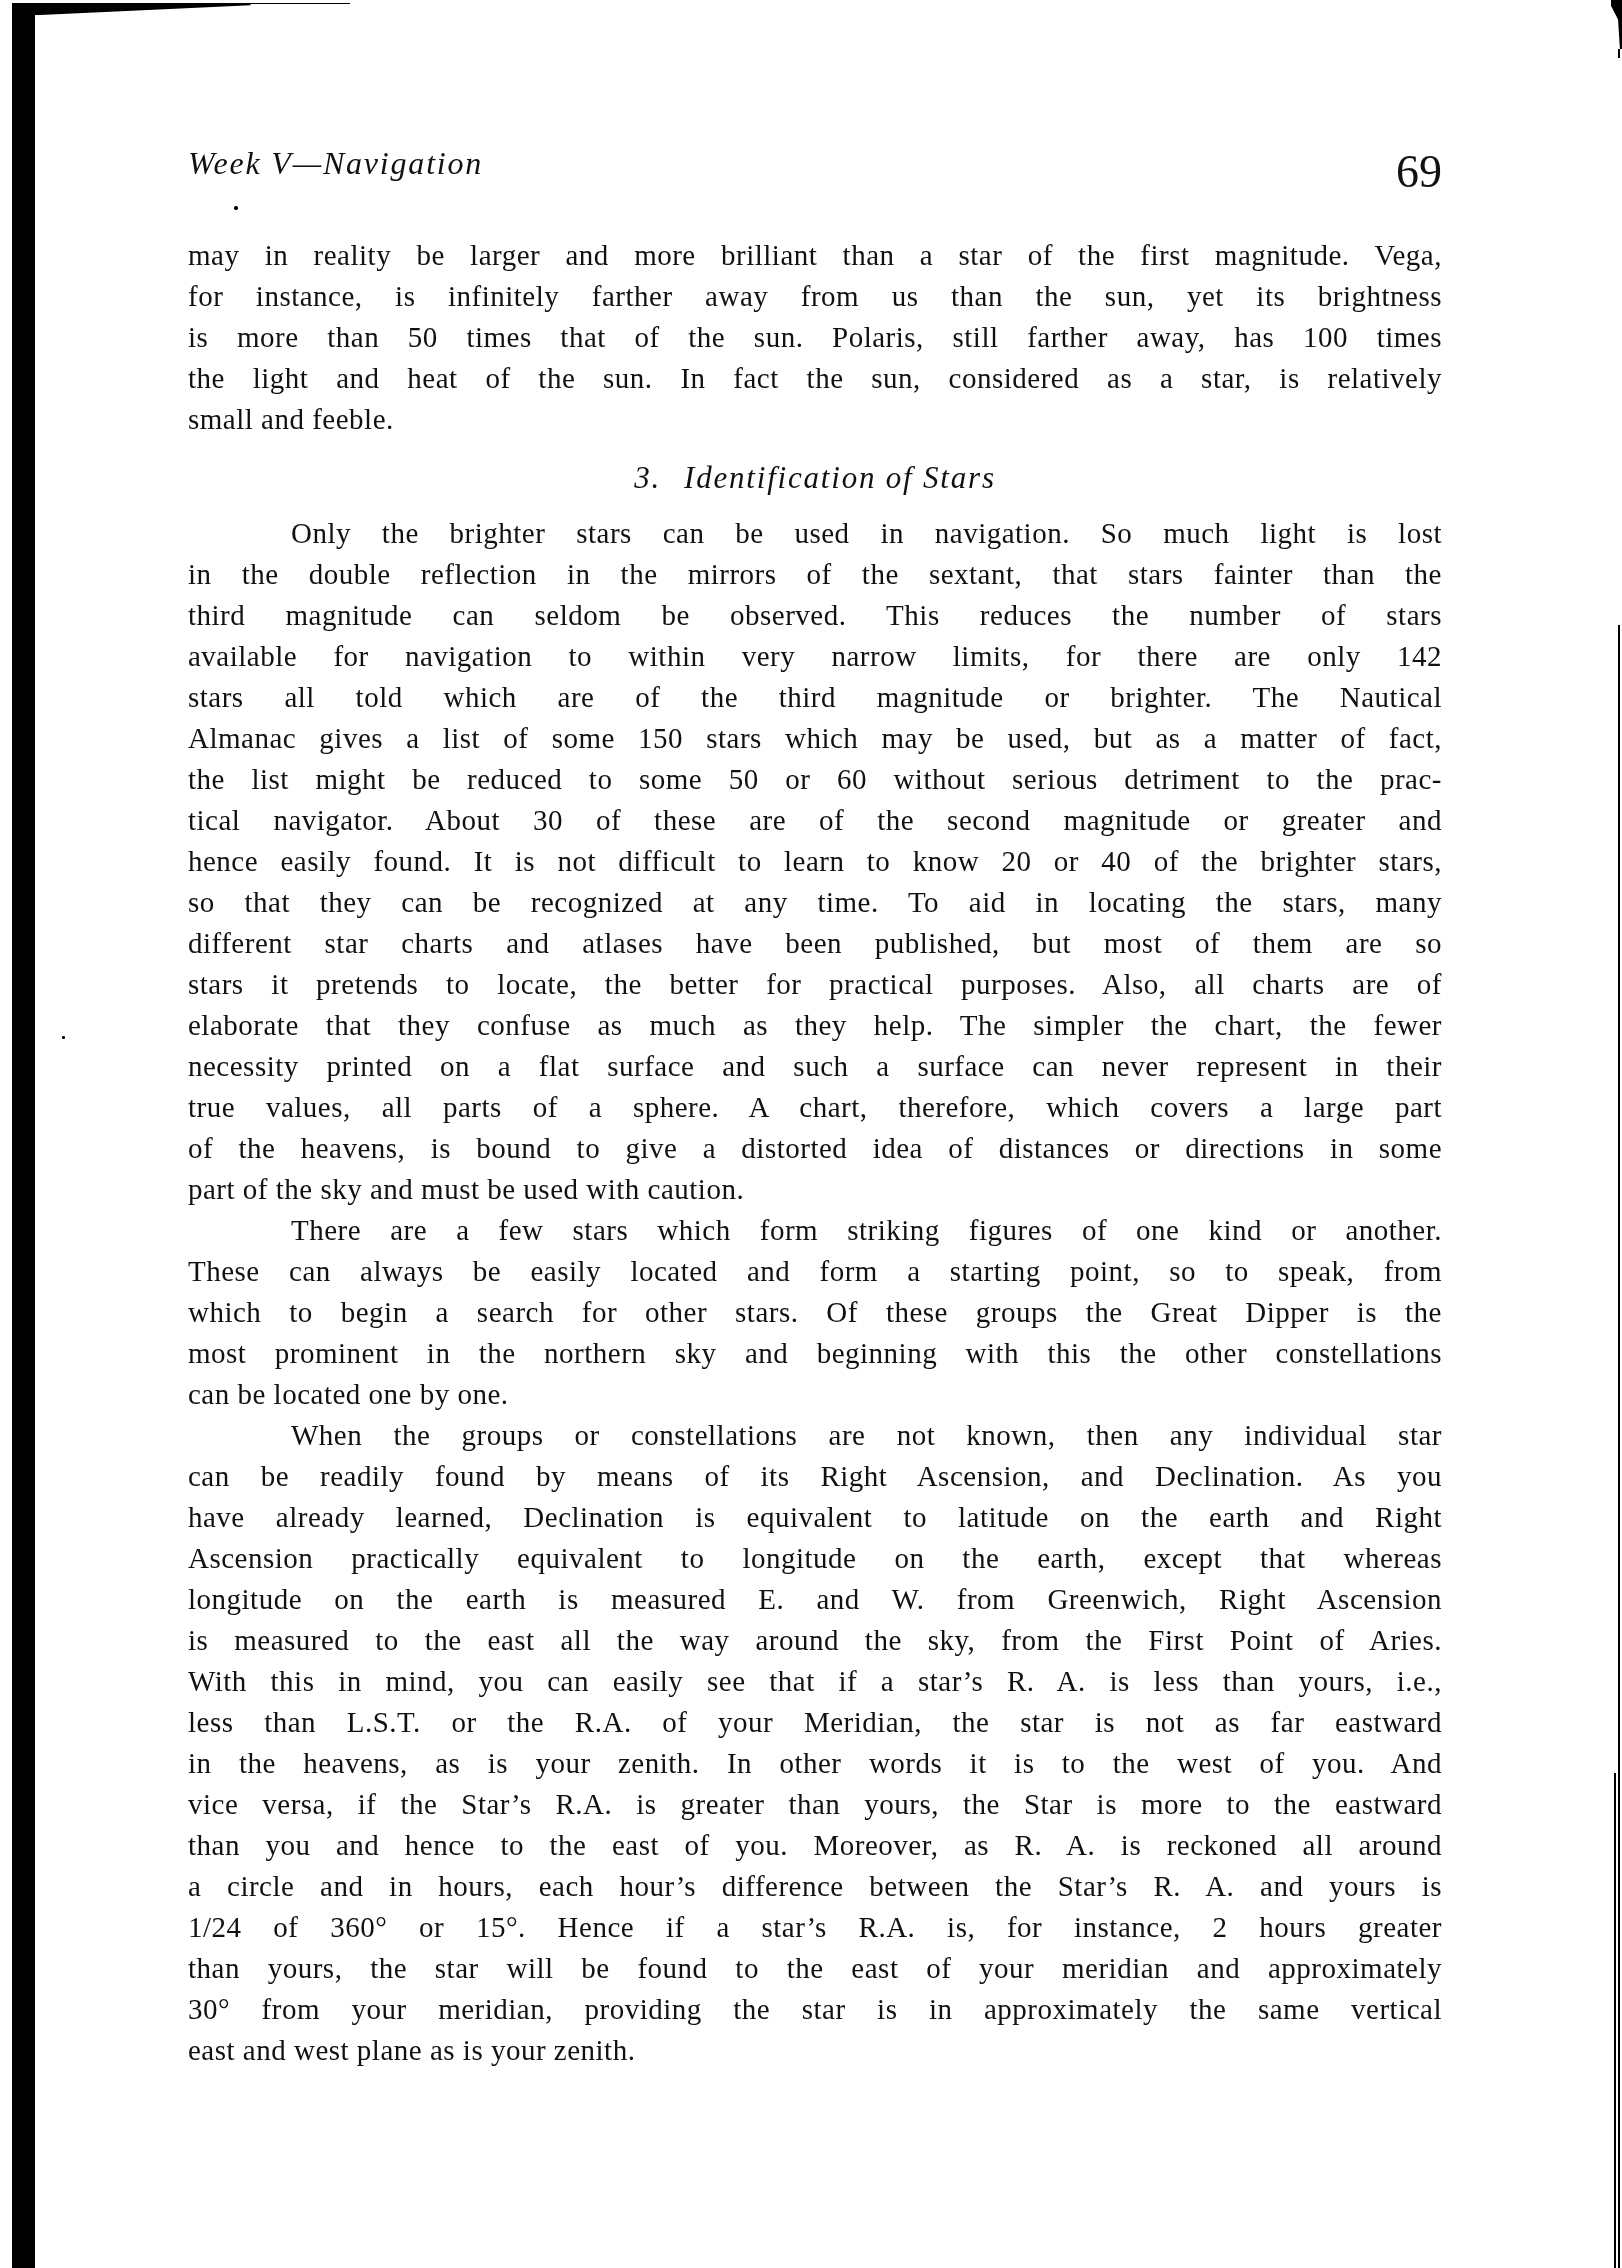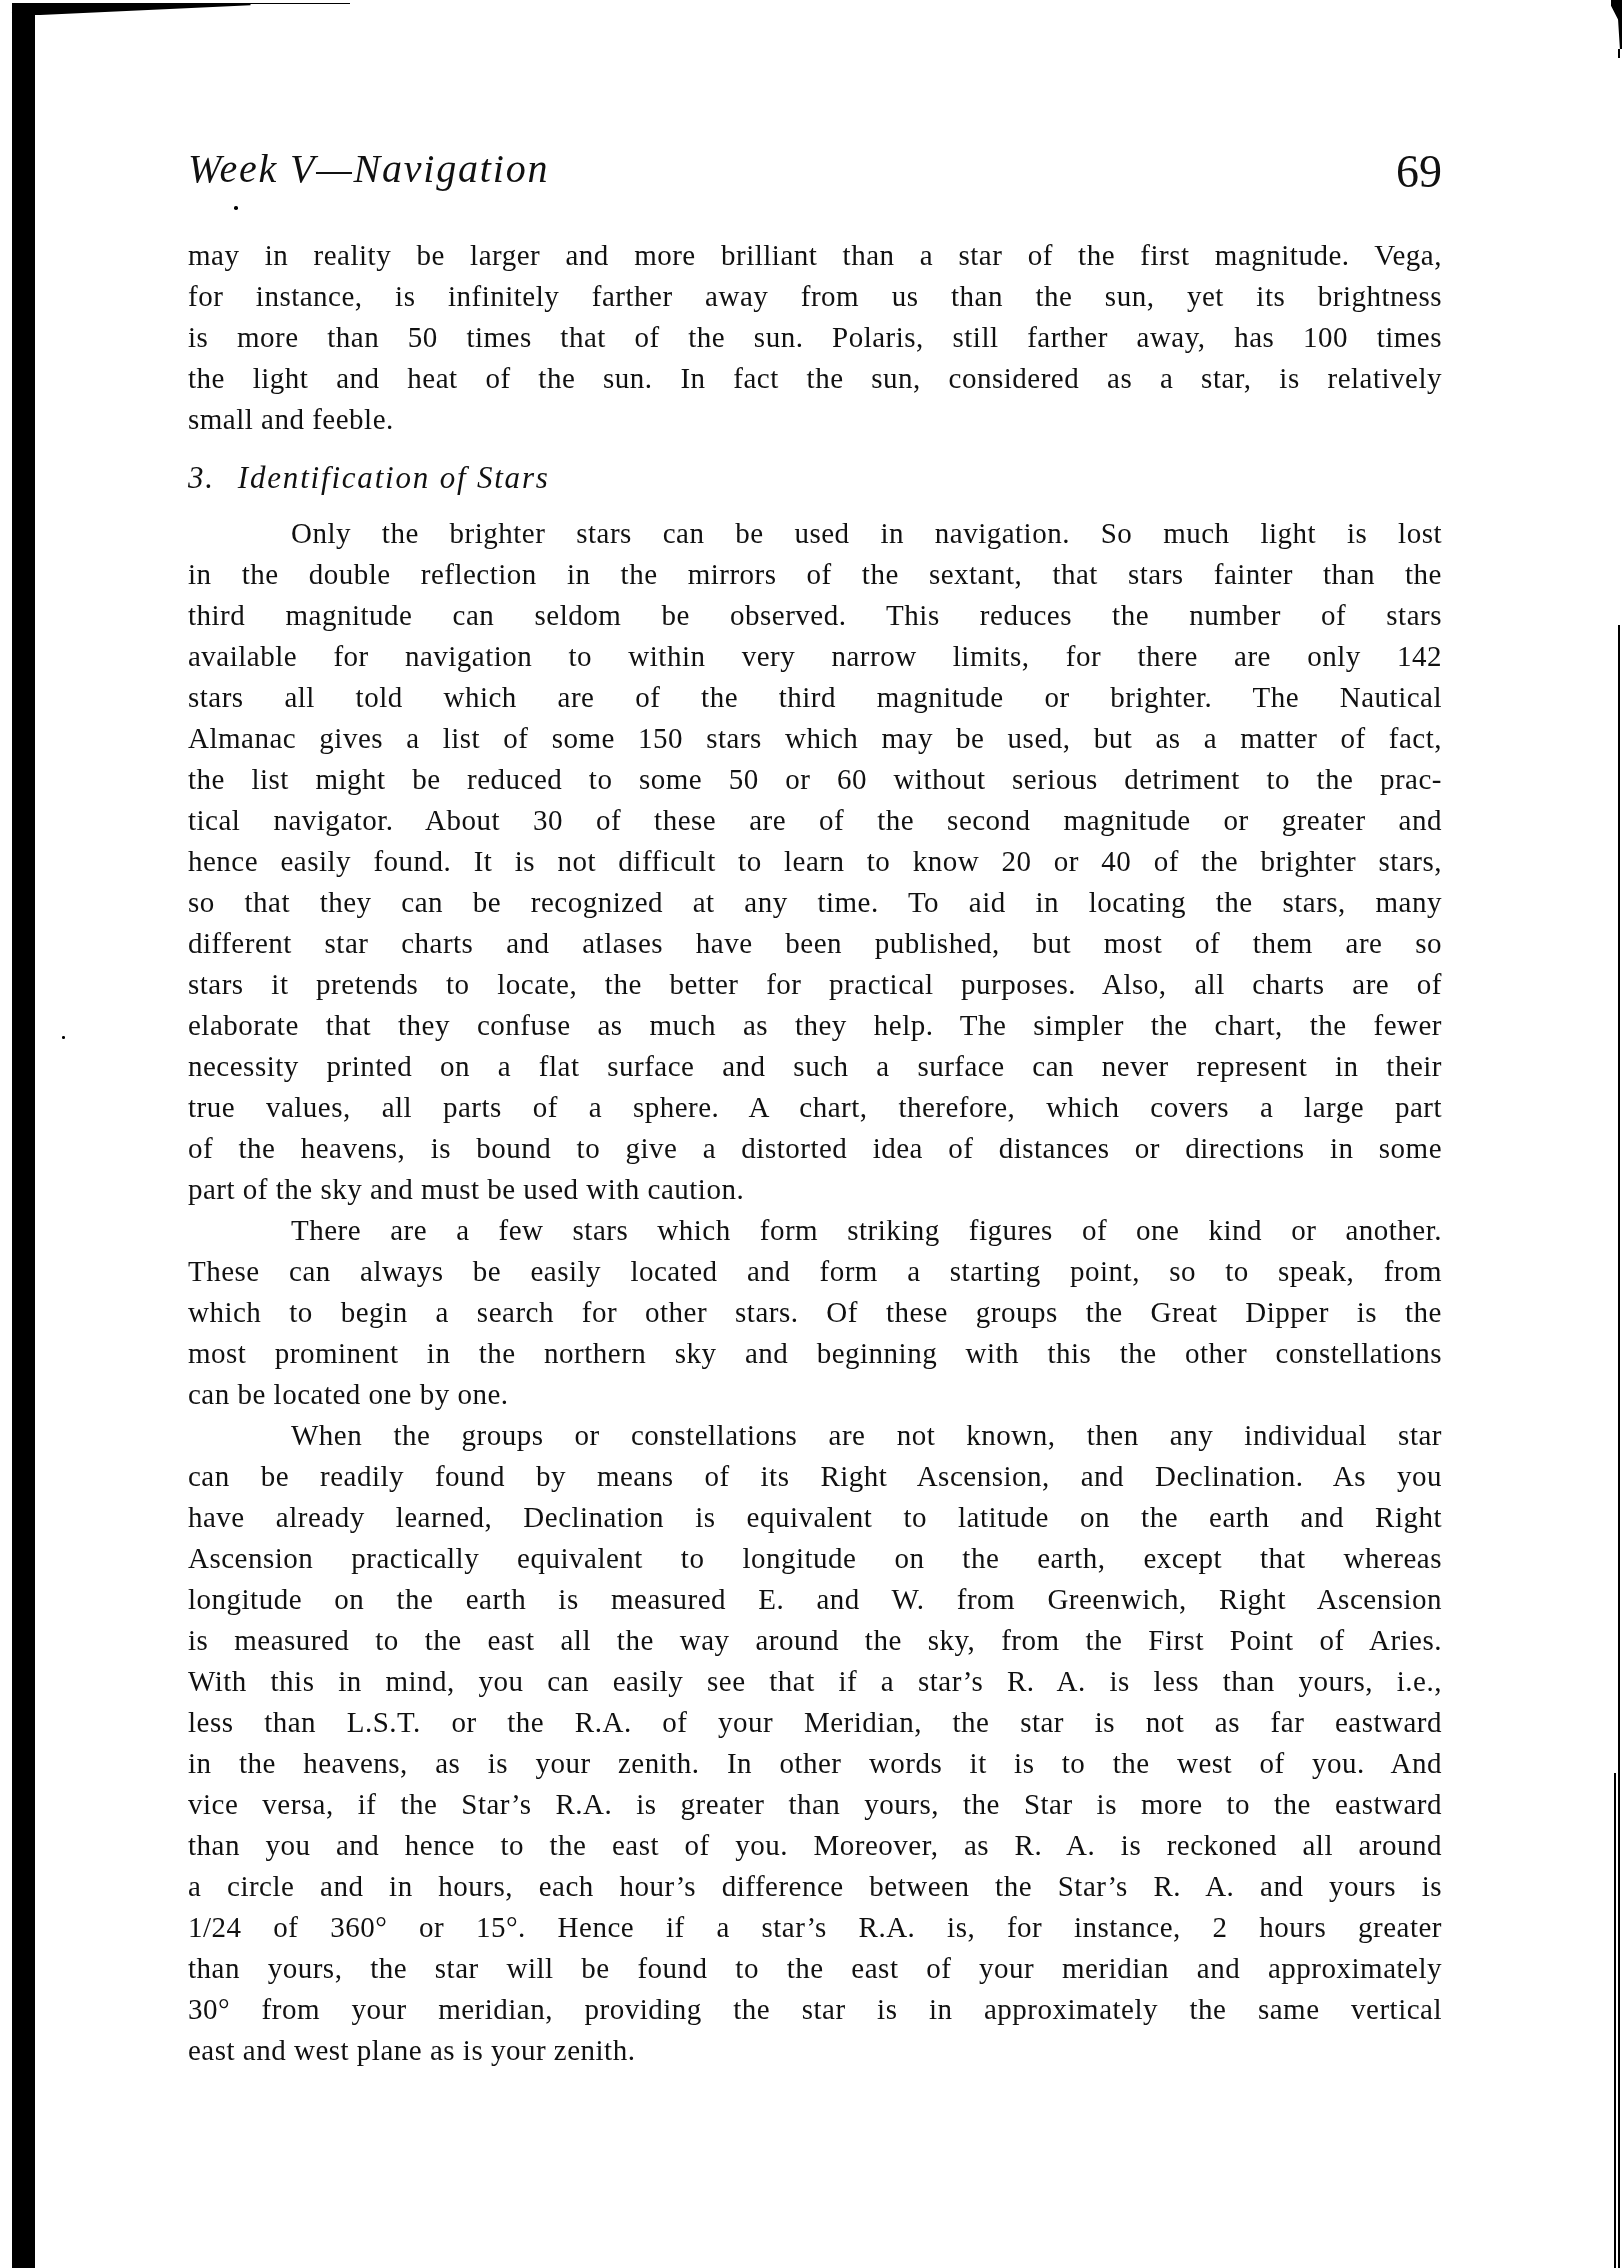--- a/index.html
+++ b/index.html
@@ -12,30 +12,30 @@
   .bind-topline { position: absolute; left: 177px; top: 2.7px; width: 173px; height: 1.8px; background: #000; }
   .edge-right-corner { position: absolute; right: 0; top: 0; width: 12.4px; height: 49px; background: #000;
               clip-path: polygon(0 0, 100% 0, 100% 100%, 75% 100%, 60% 40%, 0 10%); }
   .edge-right-line1 { position: absolute; right: 3.5px; top: 49px; width: 1.8px; height: 8.9px; background: #000; }
   .edge-right-line2 { position: absolute; right: 3.5px; top: 625px; width: 1.8px; height: 1643px; background: #000; }
   .edge-right-line3 { position: absolute; right: 7px; top: 1773px; width: 1.8px; height: 495px; background: #000; }
   .speck { position: absolute; background: #000; border-radius: 50%; }
 
   .running-head { position: absolute; left: 188px; top: 145px; width: 1254px; height: 44px;
                   font-family: "Liberation Serif", serif; color: #111; }
-  .running-title { position: absolute; left: 0; top: 0; font-style: italic; font-size: 40px; letter-spacing: 1.8px; }
+  .running-title { position: absolute; left: 0; top: 0; font-style: italic; font-size: 32px; letter-spacing: 1.8px; }
   .page-number { position: absolute; right: 0; top: 0; font-size: 46px; }
 
   .body-text { position: absolute; left: 188px; top: 235px; width: 1254px;
                font-family: "Liberation Serif", serif; font-size: 29px; color: #111; }
   .line { height: 41px; line-height: 41px; white-space: nowrap; text-align: justify;
           text-align-last: justify; word-spacing: 0; letter-spacing: 0.5px; overflow: visible; }
   .line.last { text-align: right; text-align-last: left; }
   .line.indent { padding-left: 103px; }
-  .section-heading { height: 71px; line-height: 71px; text-align: left; font-style: italic;
+  .section-heading { height: 71px; line-height: 71px; text-align: center; font-style: italic;
                      font-size: 31px; letter-spacing: 1.8px; margin-top: 1.8px; margin-bottom: 0px; }
   .section-heading .num { margin-right: 23px; }
 </style>
 </head>
 <body>
 
 <div class="page">
 
   <div class="bind-left"></div>
   <div class="bind-top"></div>

